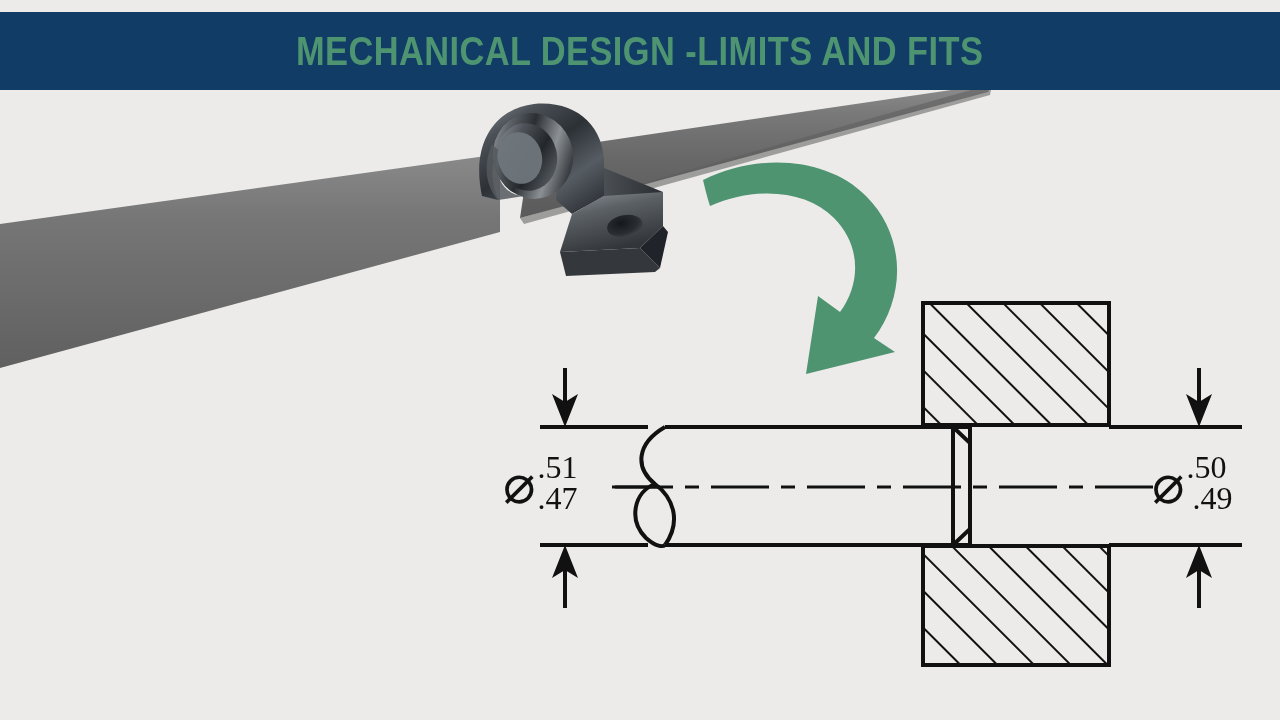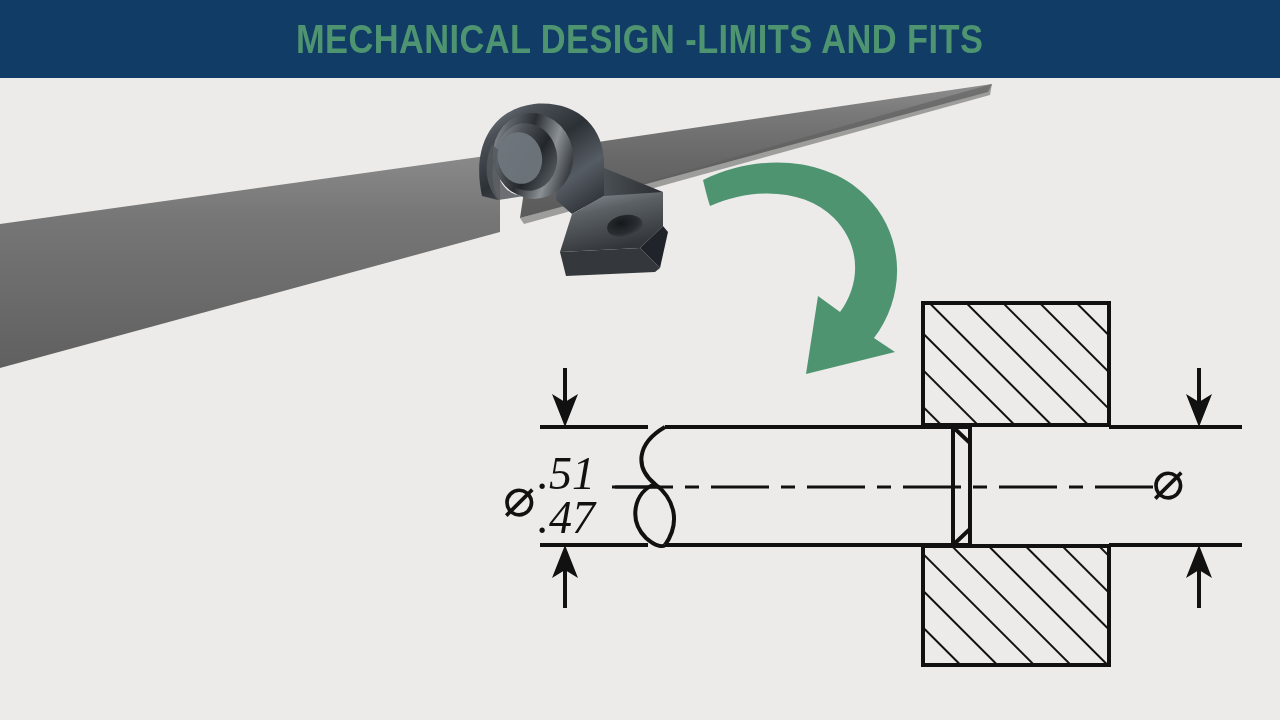--- a/index.html
+++ b/index.html
@@ -10,21 +10,21 @@
     overflow:hidden;
   }
   #stage {
     position:relative;
     width:1280px; height:720px;
     background:#ECEBE9;
   }
 
   
   #title-banner {
-    position:absolute; left:0; top:0;
+    position:absolute; left:0; top:12px;
     width:1280px; height:78px;
     background:#103C66;
     display:flex; align-items:center; justify-content:center;
     z-index:30;
   }
   #title-text {
     color:#4E9471;
     font-family:"Liberation Sans", sans-serif;
     font-weight:bold;
     font-size:40px;
@@ -56,23 +56,22 @@
   .dim-sym {
     font-size:54px;
     line-height:1;
     margin-right:2px;
     position:relative;
     top:2px;
   }
   .dim-vals {
     display:flex;
     flex-direction:column;
-    font-size:46px;
+    font-size:32px;
     line-height:0.96;
-    font-style:italic;
   }
   .dim-vals span { display:block; }
   #dim-left  { left:503px; top:452px; }
   #dim-left .dim-vals span:nth-child(2){ margin-left:0; }
   #dim-right { left:1152px; top:452px; }
   #dim-right .dim-vals span:nth-child(2){ margin-left:6px; }
 </style>
 </head>
 <body>
 
@@ -238,15 +237,19 @@
   <div id="dim-left" class="dim-block">
     <span class="dim-sym">⌀</span>
     <span class="dim-vals">
       <span>.51</span>
       <span>.47</span>
     </span>
   </div>
 
   <div id="dim-right" class="dim-block">
     <span class="dim-sym">⌀</span>
+    <span class="dim-vals">
+      <span>.50</span>
+      <span>.49</span>
+    </span>
   </div>
 
 </div>
 
 </body></html>

